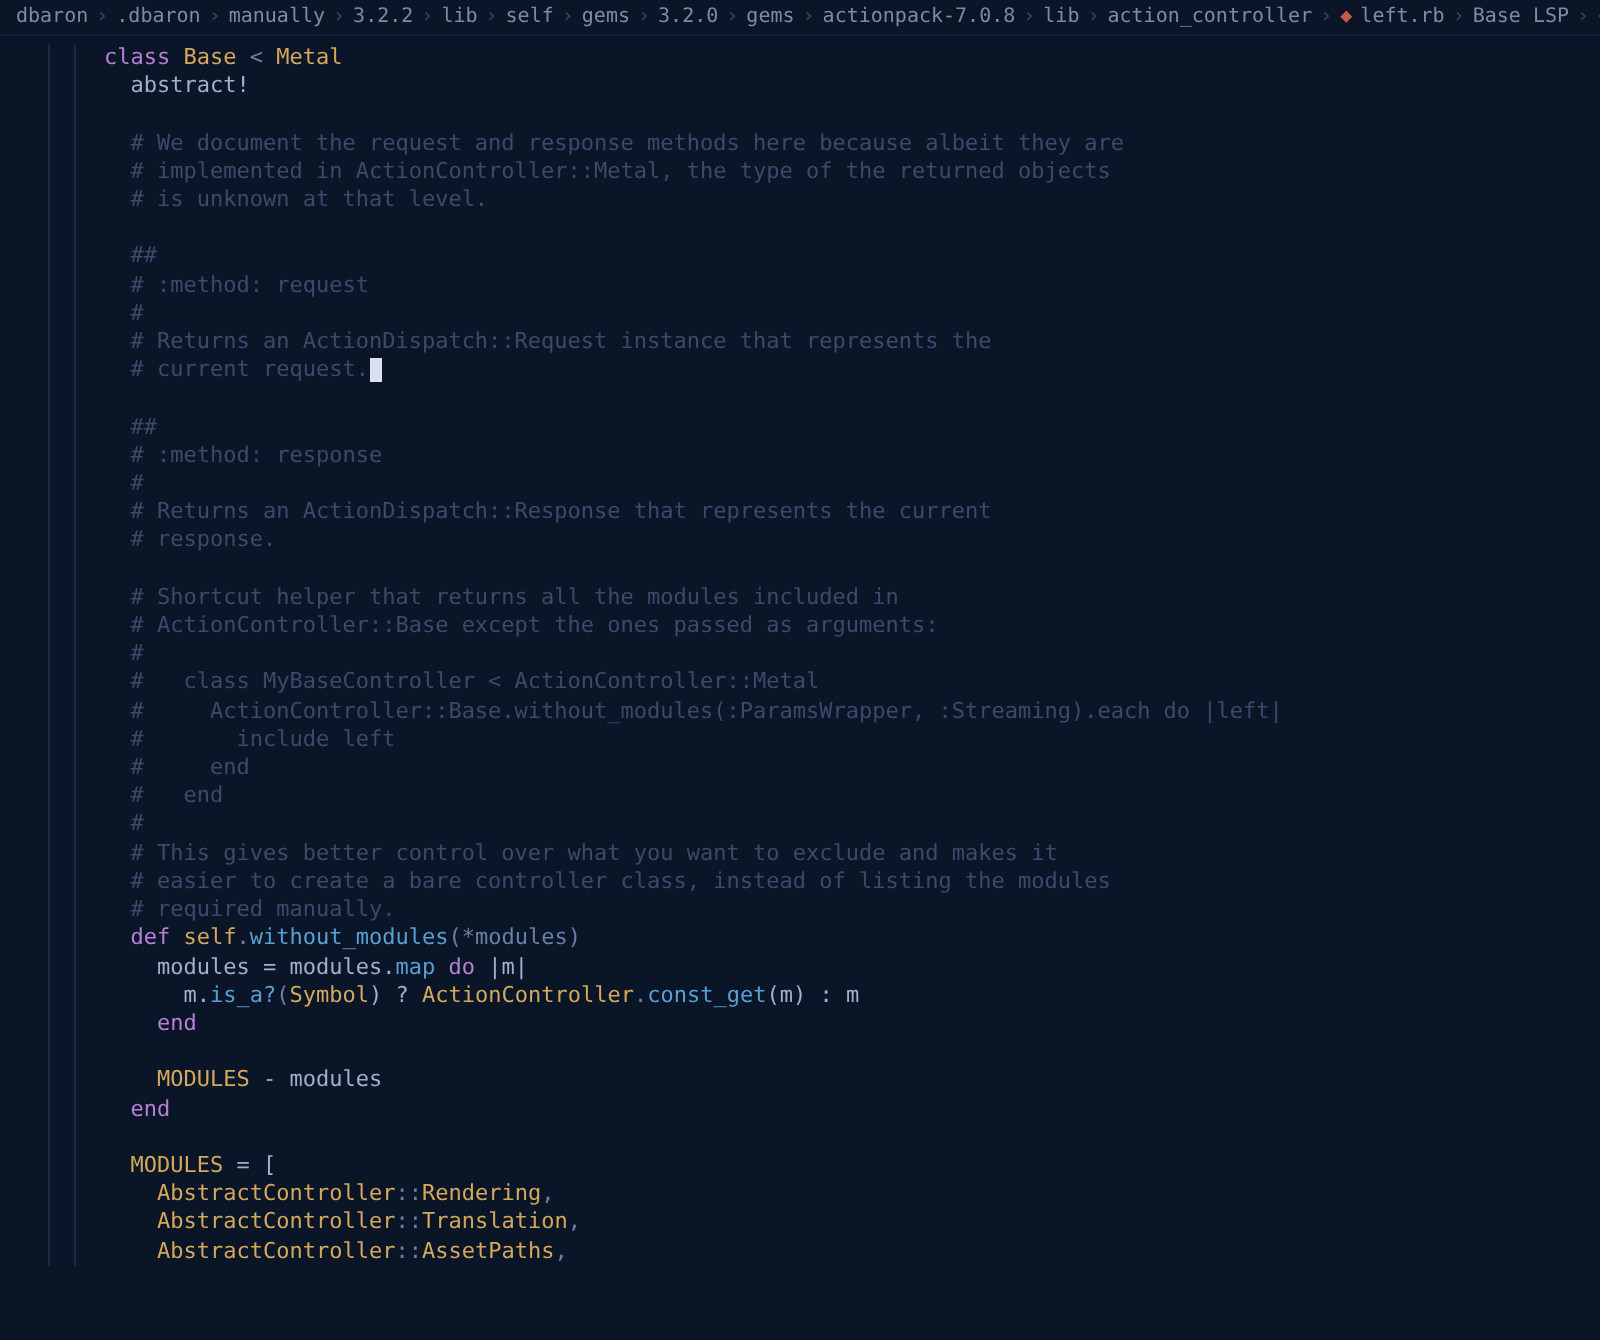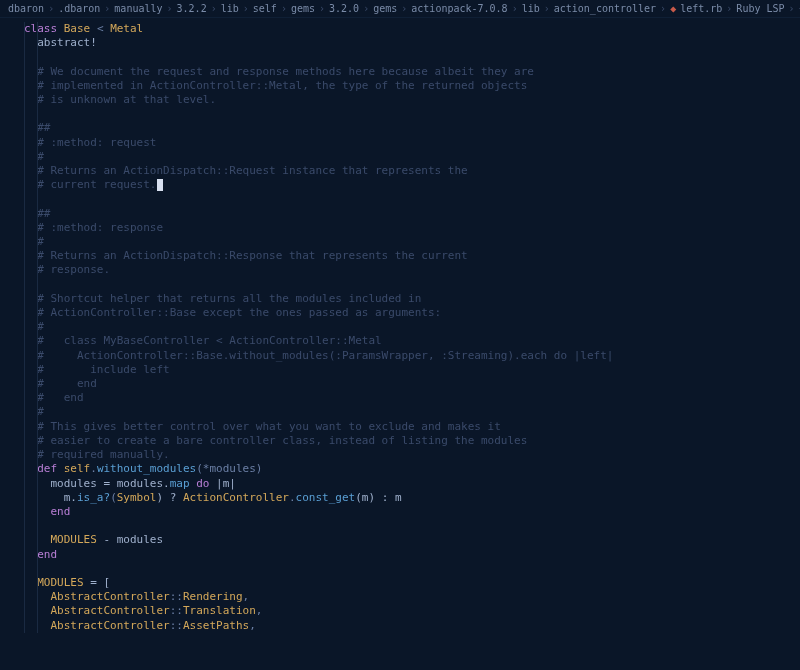--- a/index.html
+++ b/index.html
@@ -4,21 +4,21 @@
 <style>
   * { margin:0; padding:0; box-sizing:border-box; }
   html,body { width:800px; height:670px; background:#0a1628; color:#6b7fa5; font-family:"SF Mono",Menlo,Consolas,monospace; font-size:11px; overflow:hidden; }
   .breadcrumbs { display:flex; align-items:center; gap:4px; padding:2px 8px; height:18px; background:#0a1628; border-bottom:1px solid #0f1f35; font-size:10px; color:#6b7fa5; white-space:nowrap; overflow:hidden; }
   .breadcrumbs .sep { color:#3a4a6a; }
   .breadcrumbs .crumb { color:#7a8ba8; }
   .breadcrumbs .icon { display:inline-block; width:10px; text-align:center; }
   .ruby-icon { color:#c75a4a; }
   .ns-icon { color:#6b7fa5; }
   .editor { position:relative; padding:4px 0 0 24px; line-height:14.2px; background:#0a1628; }
-  pre { margin:0; font-family:inherit; font-size:11px; white-space:pre; }
+  pre { margin:0; font-family:inherit; font-size:11px; white-space:pre;padding-left:28px; }
   .ind { position:absolute; top:4px; bottom:0; width:1px; background:#1a2a42; }
   .kw { color:#b97fd6; }
   .cls { color:#d4a85a; }
   .fn { color:#5a9fd4; }
   .cmt { color:#3a4a6a; }
   .op { color:#6b7fa5; }
   .id { color:#9fb0cc; }
   .cursor { display:inline-block; width:6px; height:12px; background:#d8e0f0; vertical-align:text-bottom; margin-left:1px; }
 </style>
 </head>
@@ -45,21 +45,21 @@
     <span class="sep">›</span>
   <span class="crumb">actionpack-7.0.8</span>
     <span class="sep">›</span>
   <span class="crumb">lib</span>
     <span class="sep">›</span>
   <span class="crumb">action_controller</span>
     <span class="sep">›</span>
   <span class="icon ruby-icon">◆</span>
     <span class="crumb">left.rb</span>
     <span class="sep">›</span>
-  <span class="crumb">Ruby LSP</span>
+  <span class="crumb">Base LSP</span>
     <span class="sep">›</span>
   <span class="icon ns-icon">{}</span>
 
 </div>
 
 <div class="editor">
   <div class="ind" style="left:24px"></div>
   <div class="ind" style="left:37px"></div>
 <pre><span class="kw">class</span> <span class="cls">Base</span> <span class="op">&lt;</span> <span class="cls">Metal</span>
   <span class="id">abstract!</span>

